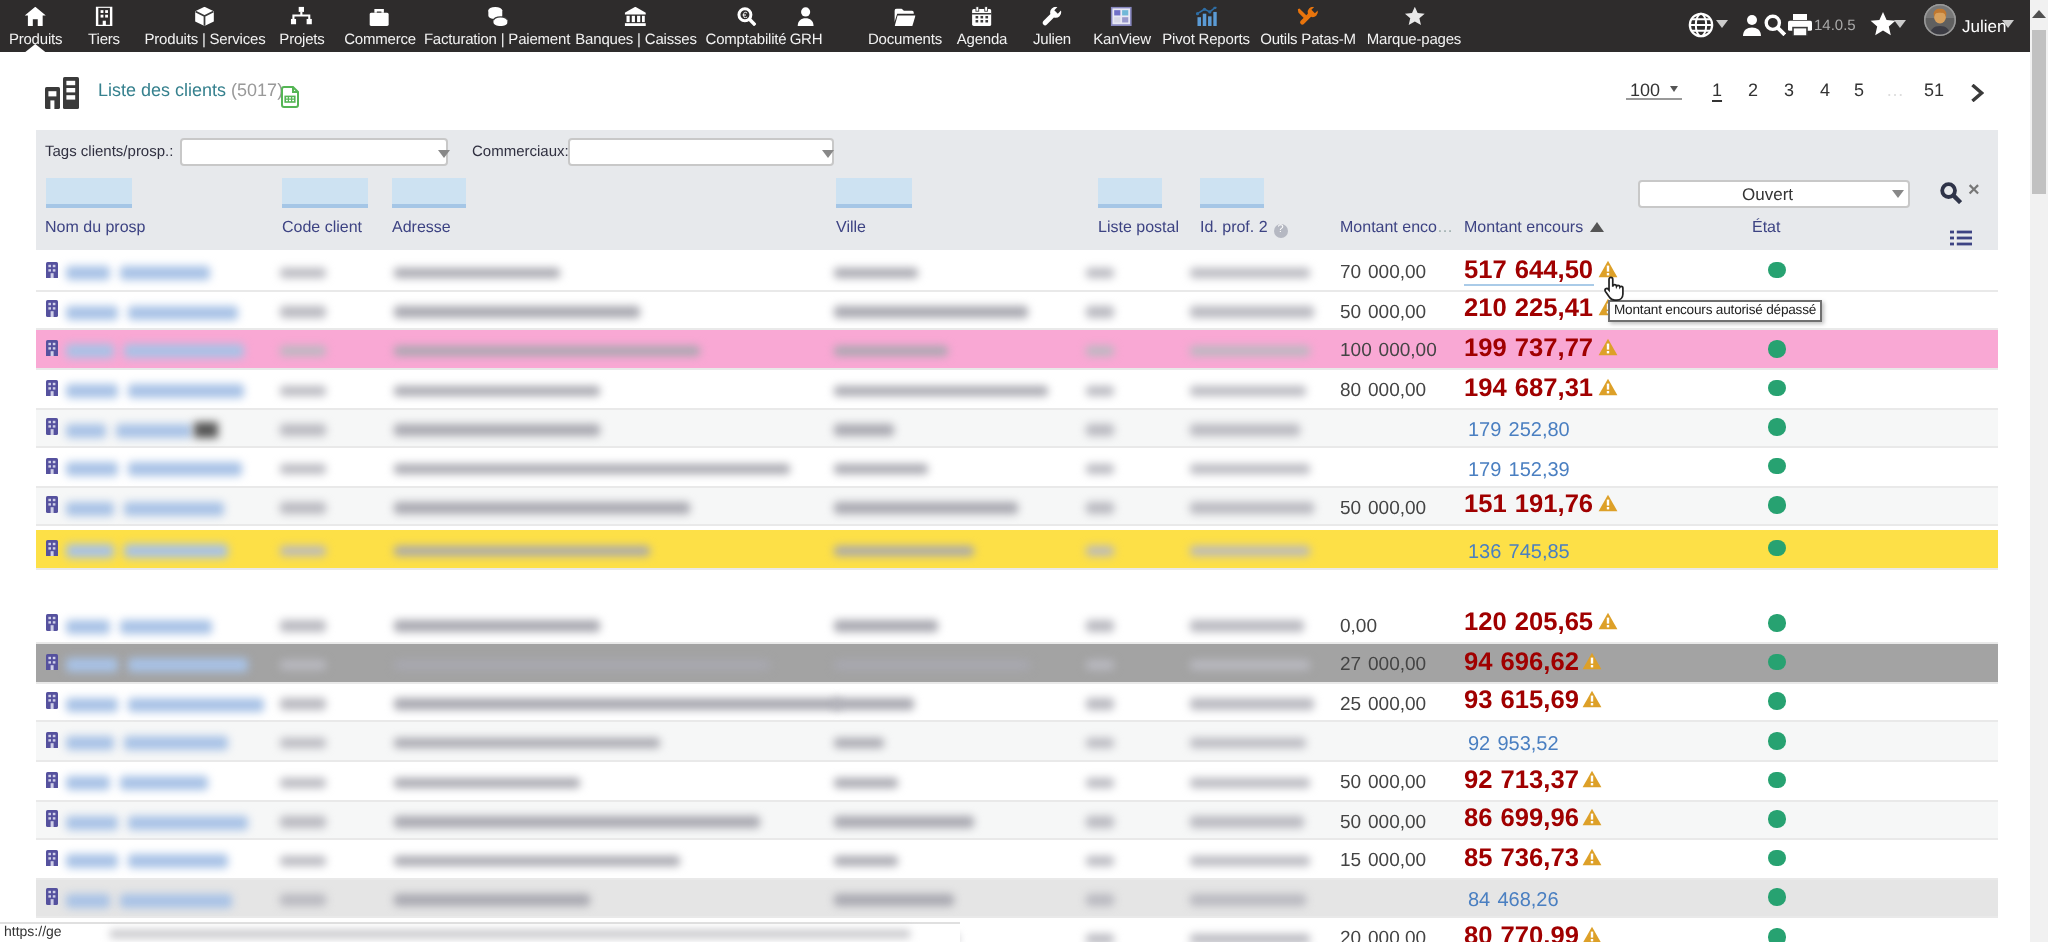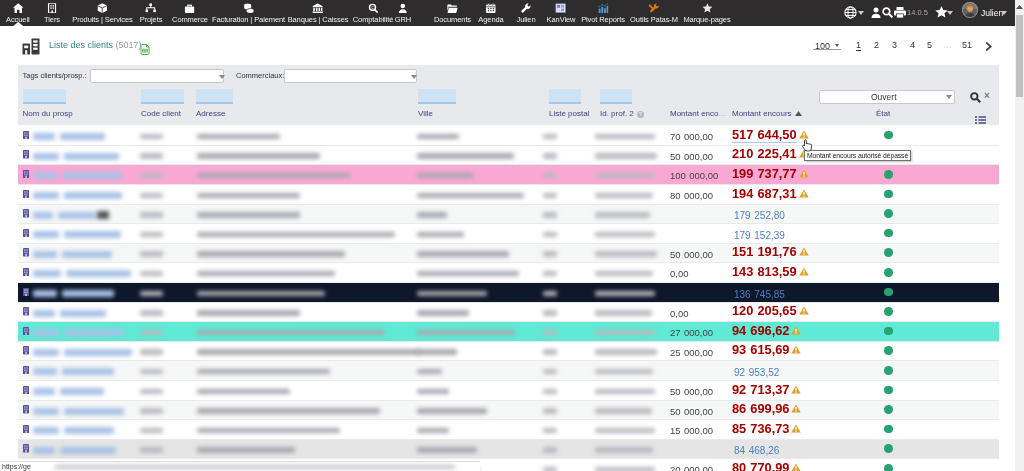--- a/index.html
+++ b/index.html
@@ -41,21 +41,21 @@
 .sthumb{position:absolute;left:1px;top:15px;width:7px;height:82px;background:#c1c1c1}
 </style></head>
 <body>
 <div id="nav">
     <div class="ni" style="left:17.8px">
       <div class="nico">
         <svg width="12" height="11" viewBox="0 0 12 11" style="">
           <path d="M6 0 L12 5 H10.2 V11 H7.4 V7.2 H4.6 V11 H1.8 V5 H0 Z" fill="#fff"></path>
         </svg>
       </div>
-      <div class="nlab">Accueil</div>
+      <div class="nlab">Produits</div>
       <div class="notch"></div>
     </div>
     <div class="ni" style="left:52px">
       <div class="nico">
         <svg width="10" height="11" viewBox="0 0 10 11" style="">
           <rect x="1" y="0" width="8" height="11" fill="none" stroke="#fff" stroke-width="1.4"></rect>
           <rect x="3" y="2" width="1.6" height="1.6" fill="#fff"></rect>
           <rect x="5.6" y="2" width="1.6" height="1.6" fill="#fff"></rect>
           <rect x="3" y="4.6" width="1.6" height="1.6" fill="#fff"></rect>
           <rect x="5.6" y="4.6" width="1.6" height="1.6" fill="#fff"></rect>
@@ -503,21 +503,21 @@
     <span class="blr gy" style="left:525.5px;width:14px"></span>
     <span class="blr gy" style="left:577.5px;width:58px"></span>
     <span class="m1">0,00</span>
     <span class="m2r">143 813,59<span style="display:inline-block;margin-left:2px;vertical-align:0px"><svg width="10" height="9" viewBox="0 0 10 9" style="">
           <path d="M5 0.4 L9.7 8.6 H0.3 Z" fill="#dda028"></path>
           <rect x="4.4" y="2.8" width="1.2" height="3" fill="#fff"></rect>
           <rect x="4.4" y="6.5" width="1.2" height="1.2" fill="#fff"></rect>
         </svg></span></span>
     <span class="dot"></span>
   </div>
-<div class="row" style="top:283.0px;background:#0f172a">
+<div class="row" style="top:265px;background:#fde047">
     <span style="position:absolute;left:5.5px;top:4.5px;line-height:0"><svg width="6" height="8.5" viewBox="0 0 6 8.5" style="">
         <rect x="0" y="0" width="6" height="8.5" rx="0.8" fill="#55519e"></rect>
         <rect x="1.2" y="1.4" width="1.3" height="1.2" fill="#cfcfe8"></rect>
         <rect x="3.4" y="1.4" width="1.3" height="1.2" fill="#cfcfe8"></rect>
         <rect x="1.2" y="3.6" width="1.3" height="1.2" fill="#cfcfe8"></rect>
         <rect x="3.4" y="3.6" width="1.3" height="1.2" fill="#cfcfe8"></rect>
         <rect x="2.3" y="5.6" width="1.5" height="2.9" fill="#cfcfe8"></rect>
       </svg></span>
     <span class="blr nm" style="left:15.5px;width:24px"></span>
     <span class="blr nm" style="left:44.5px;width:52px"></span>
@@ -546,21 +546,21 @@
     <span class="blr gy" style="left:525.5px;width:14px"></span>
     <span class="blr gy" style="left:577.5px;width:57px"></span>
     <span class="m1">0,00</span>
     <span class="m2r">120 205,65<span style="display:inline-block;margin-left:2px;vertical-align:0px"><svg width="10" height="9" viewBox="0 0 10 9" style="">
           <path d="M5 0.4 L9.7 8.6 H0.3 Z" fill="#dda028"></path>
           <rect x="4.4" y="2.8" width="1.2" height="3" fill="#fff"></rect>
           <rect x="4.4" y="6.5" width="1.2" height="1.2" fill="#fff"></rect>
         </svg></span></span>
     <span class="dot"></span>
   </div>
-<div class="row" style="top:322.2px;background:#5eead4">
+<div class="row" style="top:322.2px;background:#a3a3a3">
     <span style="position:absolute;left:5.5px;top:4.5px;line-height:0"><svg width="6" height="8.5" viewBox="0 0 6 8.5" style="">
         <rect x="0" y="0" width="6" height="8.5" rx="0.8" fill="#55519e"></rect>
         <rect x="1.2" y="1.4" width="1.3" height="1.2" fill="#cfcfe8"></rect>
         <rect x="3.4" y="1.4" width="1.3" height="1.2" fill="#cfcfe8"></rect>
         <rect x="1.2" y="3.6" width="1.3" height="1.2" fill="#cfcfe8"></rect>
         <rect x="3.4" y="3.6" width="1.3" height="1.2" fill="#cfcfe8"></rect>
         <rect x="2.3" y="5.6" width="1.5" height="2.9" fill="#cfcfe8"></rect>
       </svg></span>
     <span class="blr nm" style="left:15.5px;width:26px"></span>
     <span class="blr nm" style="left:46.5px;width:60px"></span>

